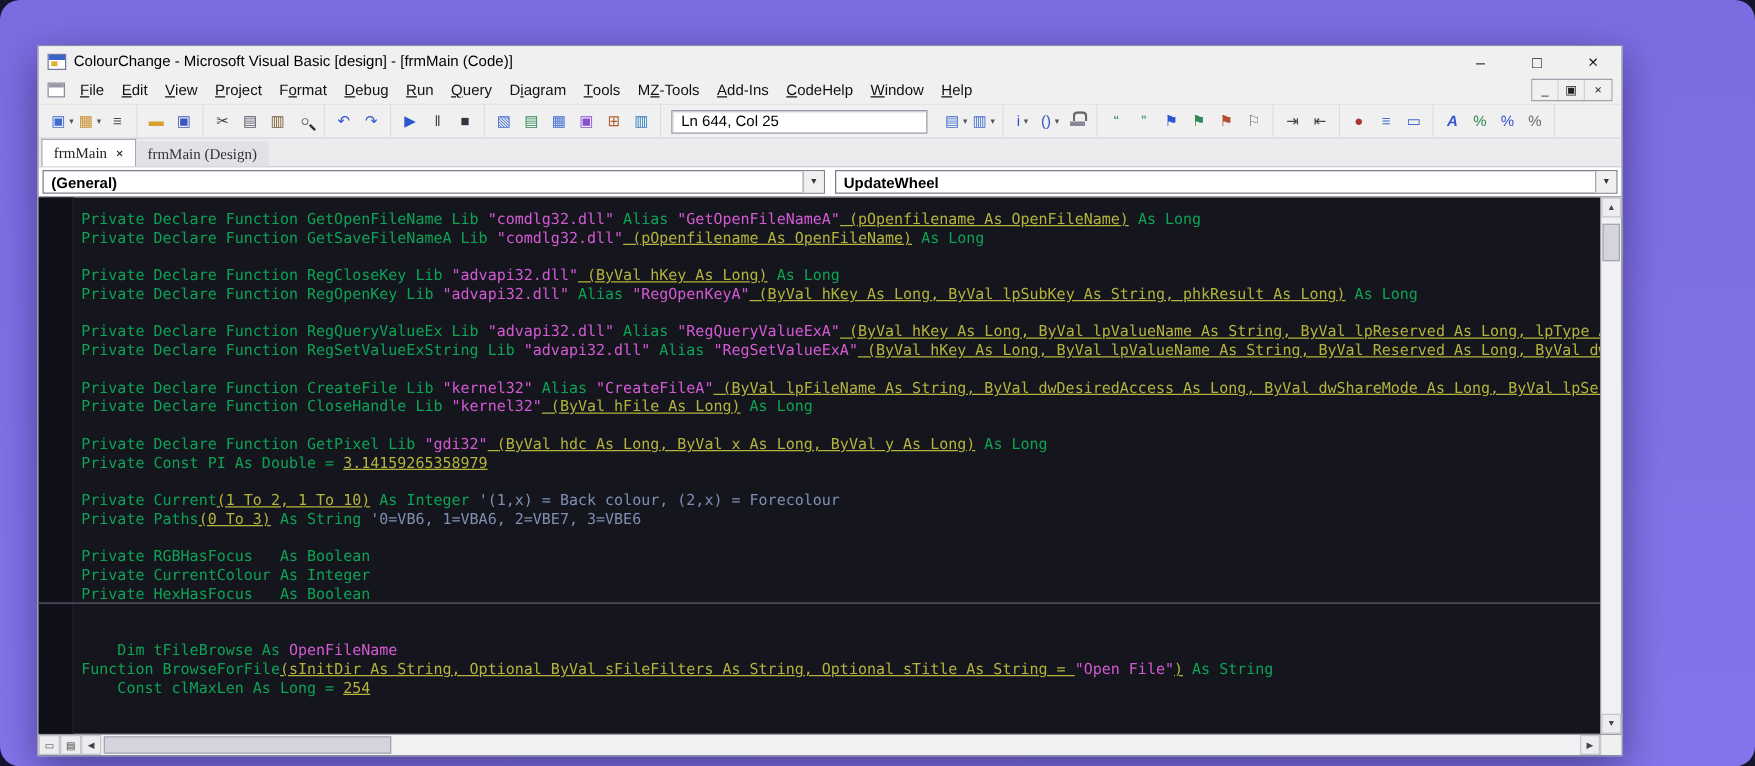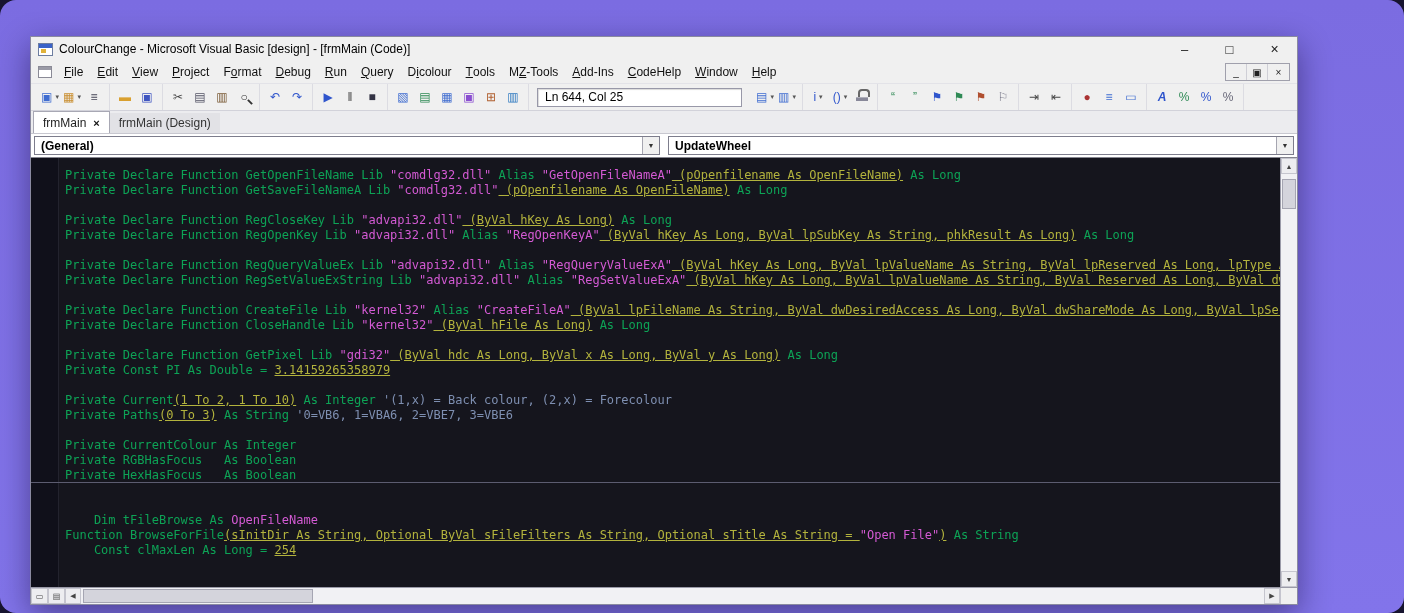--- a/index.html
+++ b/index.html
@@ -36,21 +36,21 @@
   .tgroup { display:flex; align-items:center; padding:0 4px; height:100%; border-right:1px solid #dcdce2; }
   .tbtn { min-width:22px; height:20px; display:flex; align-items:center; justify-content:center; font-size:12px; position:relative; padding:0 2px; border-radius:2px; }
   .tbtn[data-caret="true"]::after { content:"▾"; font-size:7px; color:#555; margin-left:3px; }
   .tbtn[data-ic="find-button"]::after { content:""; position:absolute; width:2px; height:6px; background:#333; transform:rotate(-45deg); right:4px; bottom:2px; }
   .tbtn[data-ic="lock-icon"]::after { content:""; position:absolute; top:2px; left:7px; width:8px; height:6px; border:2px solid #666; border-bottom:none; border-radius:4px 4px 0 0; }
   .tbtn[data-ic="font-style-button"] { font-style:italic; font-weight:bold; }
   .posbox { width:205px; height:19px; background:#fff; border:1px solid #9898a8; box-shadow:inset 1px 1px 1px rgba(0,0,0,.15); font-size:12px; color:#000; display:flex; align-items:center; padding-left:7px; margin:0 8px; flex:none; }
 
   
   .tabbar { height:23px; background:#ececef; display:flex; align-items:flex-end; padding-left:2px; border-bottom:1px solid #c8c8d0; flex:none; }
-  .tab { padding:0 9px; display:flex; align-items:center; gap:7px; font-size:12px; color:#222; }
+  .tab { padding:0 9px; display:flex; align-items:center; gap:7px; font-size:12px; color:#222;font-family:Liberation Serif, serif; }
   .tab[data-active="true"]  { background:#fff; border:1px solid #a8a8b4; border-bottom:none; height:22px; }
   .tab[data-active="false"] { background:#e2e2e6; border:1px solid #c6c6cе; border-bottom:none; height:20px; color:#333; }
   .tabclose { font-size:11px; font-weight:bold; color:#111; }
   .tabclose:empty { display:none; }
 
   
   .comborow { height:24px; background:#fff; display:flex; gap:8px; padding:2px 3px; border-bottom:1px solid #85858f; flex:none;text-align:center; }
   .combo { flex:1; height:19px; border:1px solid #7d7d8c; background:#fff; display:flex; align-items:center; font-size:12px; font-weight:bold; color:#000; padding-left:6px; }
   .combobtn { margin-left:auto; width:17px; height:100%; background:var(--chrome); border-left:1px solid #a5a5b0; display:flex; align-items:center; justify-content:center; font-size:7px; color:#333; }
 
@@ -142,21 +142,21 @@
 
           <span class="menuitem">
             <span></span>
             <span class="u">Q</span>
             <span>uery</span>
           </span>
 
           <span class="menuitem">
             <span>D</span>
             <span class="u">i</span>
-            <span>colour</span>
+            <span>agram</span>
           </span>
 
           <span class="menuitem">
             <span></span>
             <span class="u">T</span>
             <span>ools</span>
           </span>
 
           <span class="menuitem">
             <span>M</span>
@@ -377,23 +377,23 @@
           <div class="cline"><span class="segwrap"><span class="seg" data-c="g">Private Const PI As Double = </span><span class="seg" data-c="y">3.14159265358979</span></span></div>
 
           <div class="cline"><span class="segwrap"></span></div>
 
           <div class="cline"><span class="segwrap"><span class="seg" data-c="g">Private Current</span><span class="seg" data-c="y">(1 To 2, 1 To 10)</span><span class="seg" data-c="g"> As Integer </span><span class="seg" data-c="c">'(1,x) = Back colour, (2,x) = Forecolour</span></span></div>
 
           <div class="cline"><span class="segwrap"><span class="seg" data-c="g">Private Paths</span><span class="seg" data-c="y">(0 To 3)</span><span class="seg" data-c="g"> As String </span><span class="seg" data-c="c">'0=VB6, 1=VBA6, 2=VBE7, 3=VBE6</span></span></div>
 
           <div class="cline"><span class="segwrap"></span></div>
 
+          <div class="cline"><span class="segwrap"><span class="seg" data-c="g">Private RGBHasFocus   As Boolean</span></span></div>
+
           <div class="cline"><span class="segwrap"><span class="seg" data-c="g">Private CurrentColour As Integer</span></span></div>
-
-          <div class="cline"><span class="segwrap"><span class="seg" data-c="g">Private RGBHasFocus   As Boolean</span></span></div>
 
           <div class="cline" data-sep="true"><span class="segwrap"><span class="seg" data-c="g">Private HexHasFocus   As Boolean</span></span></div>
 
           <div class="cline"><span class="segwrap"></span></div>
 
           <div class="cline"><span class="segwrap"></span></div>
 
           <div class="cline"><span class="segwrap"><span class="seg" data-c="g">    Dim tFileBrowse As </span><span class="seg" data-c="s">OpenFileName</span></span></div>
 
           <div class="cline"><span class="segwrap"><span class="seg" data-c="g">Function BrowseForFile</span><span class="seg" data-c="y">(sInitDir As String, Optional ByVal sFileFilters As String, Optional sTitle As String = </span><span class="seg" data-c="s">"Open File"</span><span class="seg" data-c="y">)</span><span class="seg" data-c="g"> As String</span></span></div>

